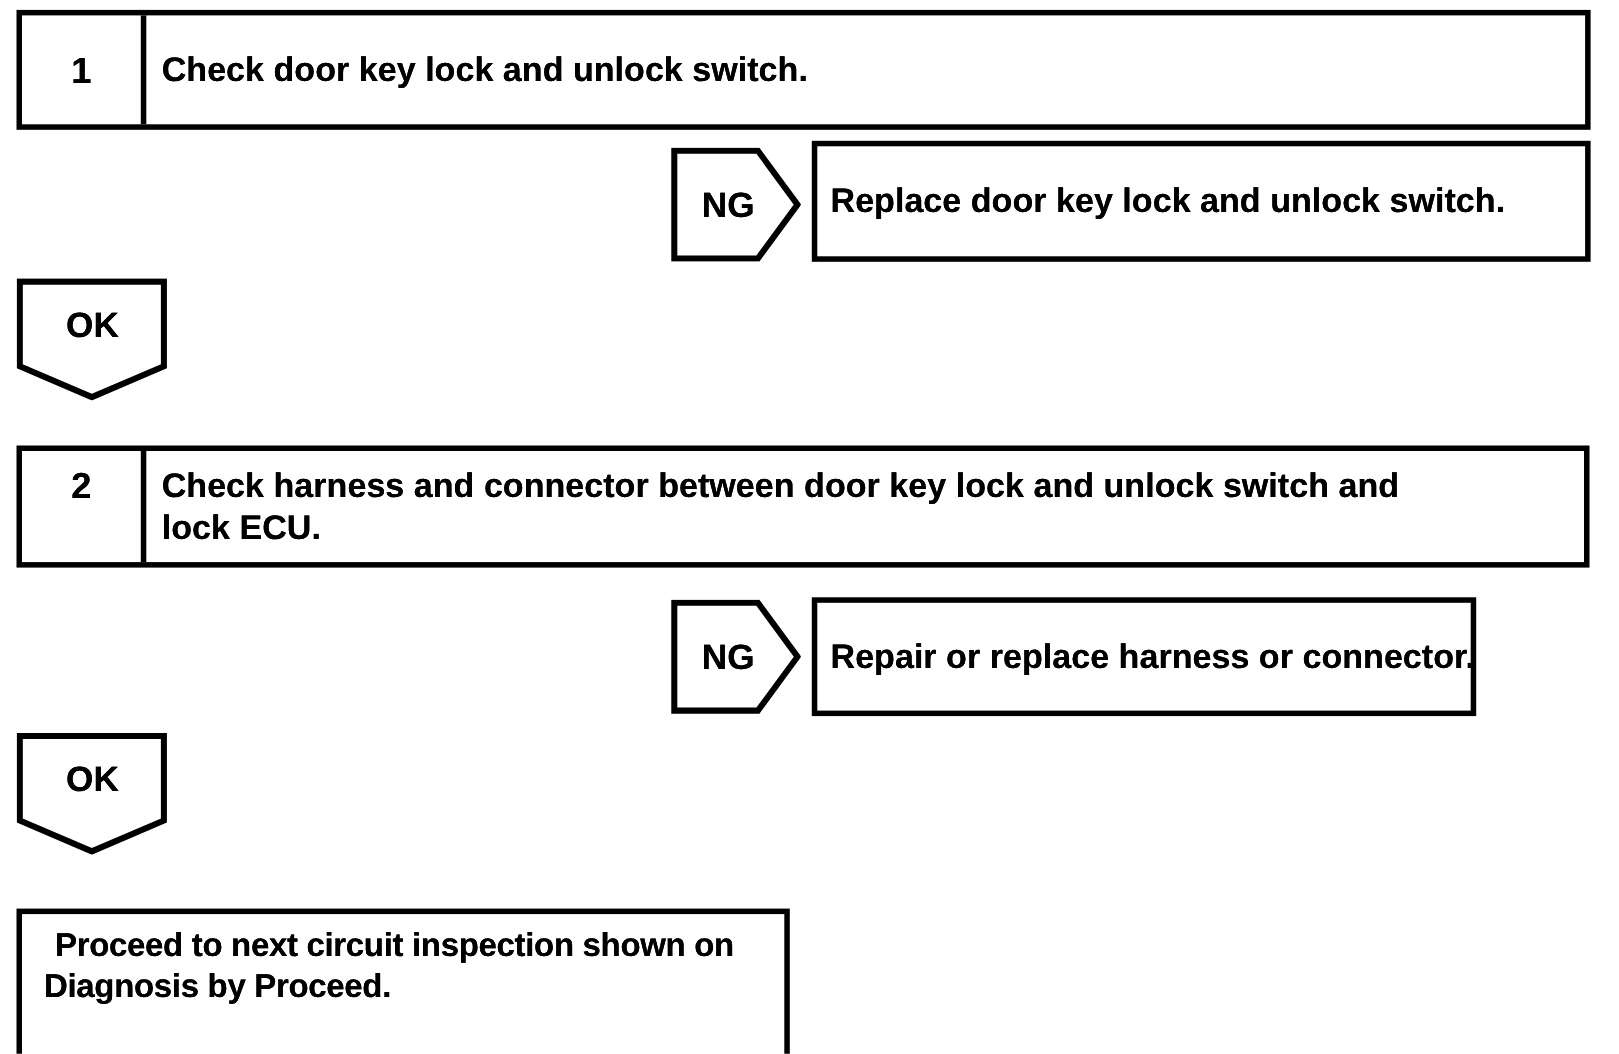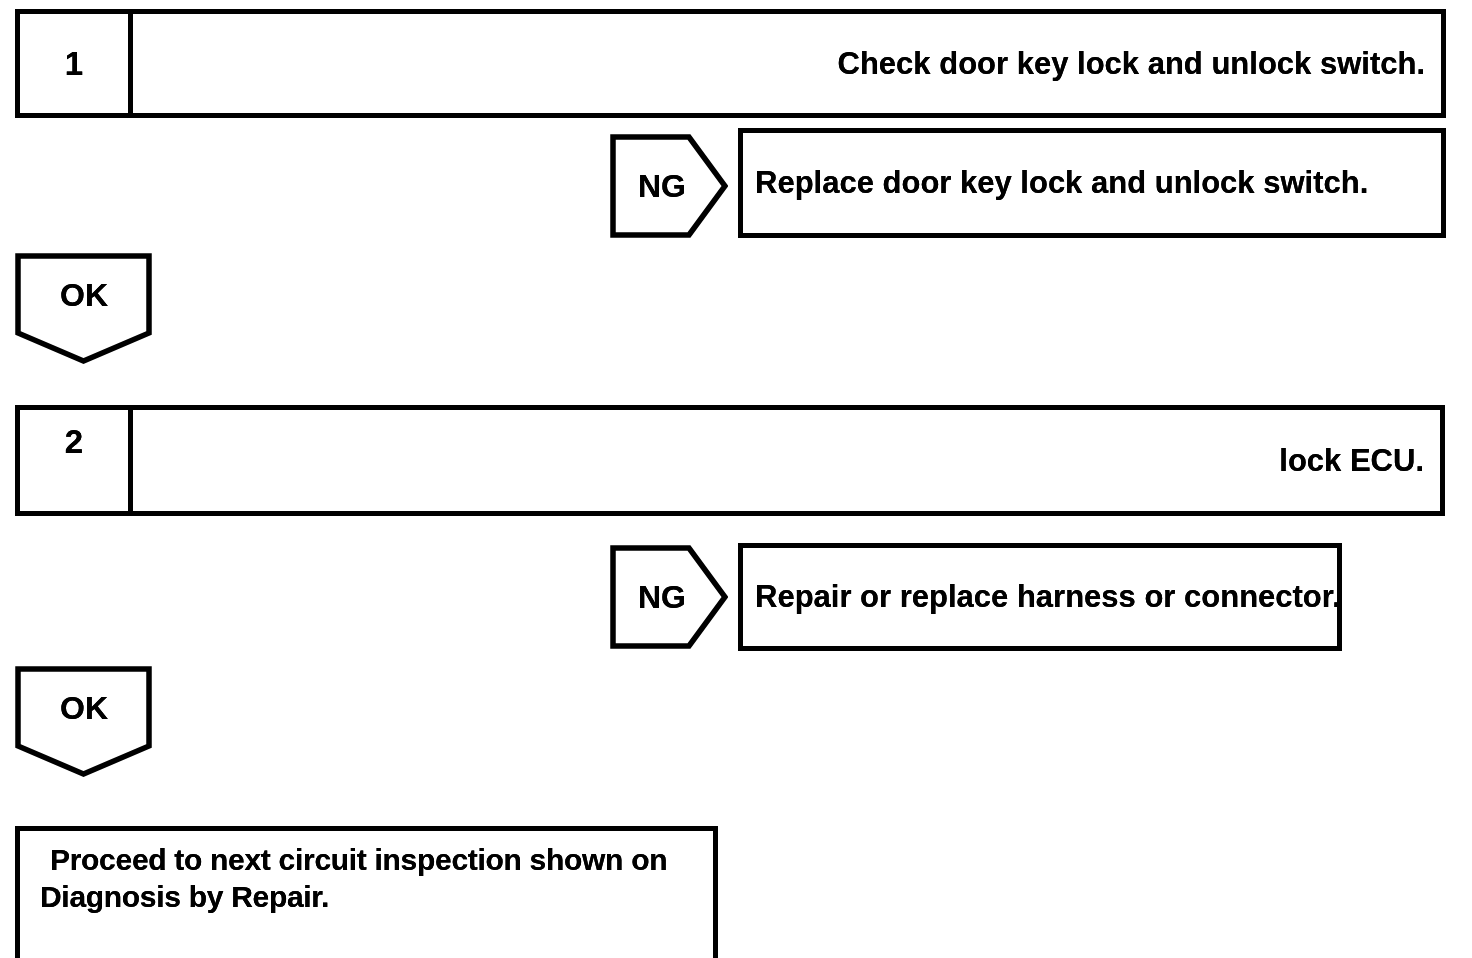--- a/index.html
+++ b/index.html
@@ -19,21 +19,21 @@
   
   .step-box { display:flex; align-items:stretch; }
   .step-num {
     width:113px; flex:0 0 113px; border-right:5px solid var(--ink,#000);
     display:flex; align-items:center; justify-content:center;
     font-size:33px;
   }
   .step-text {
     flex:1 1 auto; padding:0 16px 0 14px;
     display:flex; flex-direction:column; justify-content:center;
-    font-size:31px; line-height:38px; white-space:nowrap; overflow:hidden;align-items:flex-end;
+    font-size:31px; line-height:38px; white-space:nowrap; overflow:hidden;
   }
 
   
   .result-box {
     display:flex; align-items:center; padding:0 12px;
     font-size:31px; white-space:nowrap; overflow:hidden;
   }
 
   
   .pent { position:absolute; }
@@ -80,20 +80,21 @@
 <div class="pent" style="left:15px;top:253px;width:137px;height:111px;">
   <svg width="137" height="111" viewBox="0 0 137 111">
     <polygon points="3,3 134,3 134,80 68.5,108 3,80"></polygon>
   </svg>
   <span class="pent-label ok-label">OK</span>
 </div>
 
 <div class="box step-box" style="left:15px;top:405px;width:1430px;height:111px;">
   <div class="step-num txt" style="padding-bottom:38px;">2</div>
   <div class="step-text">
+    <div class="txt">Check harness and connector between door key lock and unlock switch and</div>
     <div class="txt">lock ECU.</div>
   </div>
 </div>
 
 <div class="pent" style="left:610px;top:545px;width:118px;height:104px;">
   <svg width="118" height="104" viewBox="0 0 118 104">
     <polygon points="3,3 79,3 115,52 79,101 3,101"></polygon>
   </svg>
   <span class="pent-label ng-label">NG</span>
 </div>
@@ -103,14 +104,14 @@
 
 <div class="pent" style="left:15px;top:666px;width:137px;height:111px;">
   <svg width="137" height="111" viewBox="0 0 137 111">
     <polygon points="3,3 134,3 134,80 68.5,108 3,80"></polygon>
   </svg>
   <span class="pent-label ok-label">OK</span>
 </div>
 
 <div class="box concl-box" style="left:15px;top:826px;width:703px;height:139px;">
   <div class="txt indent">Proceed to next circuit inspection shown on</div>
-  <div class="txt">Diagnosis by Repair.</div>
+  <div class="txt">Diagnosis by Proceed.</div>
 </div>
 
 </body></html>

